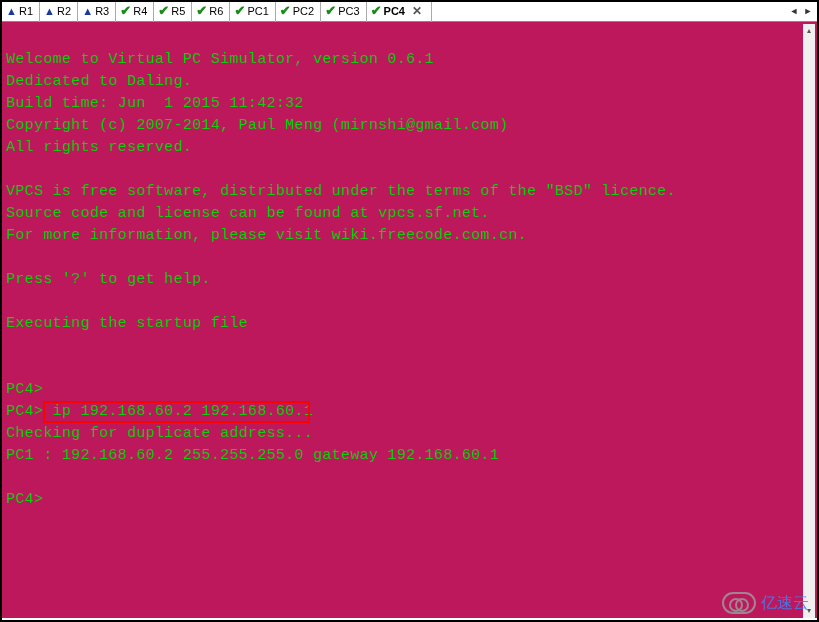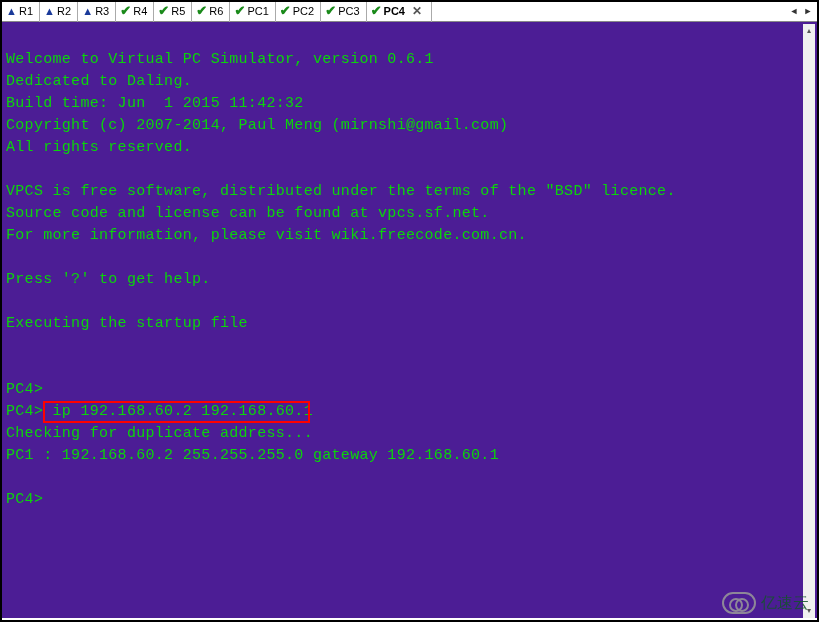--- a/index.html
+++ b/index.html
@@ -68,21 +68,21 @@
       width: 14px;
       height: 16px;
       display: flex;
       align-items: center;
       justify-content: center;
       font-size: 9px;
       color: #333;
       cursor: pointer;
     }
     .terminal {
-      background: #4c1d95;
+      background: #be185d;
       color: #0bd40b;
       font-family: "Consolas","Courier New", monospace;
       font-size: 15px;
       line-height: 22px;
       padding: 5px 4px;
       height: 596px;
       position: relative;
       white-space: pre-wrap;
       letter-spacing: 0.3px;
     }
@@ -119,21 +119,21 @@
       border: 2px solid #ff0000;
       pointer-events: none;
     }
     .watermark {
       position: absolute;
       right: 8px;
       bottom: 6px;
       display: flex;
       align-items: center;
       gap: 5px;
-      color: #14532d;
+      color: #3b82f6;
       font-size: 16px;
       font-family: "Microsoft YaHei", sans-serif;
       opacity: 0.85;
     }
     .watermark-logo {
       width: 34px;
       height: 22px;
       border: 2px solid #999;
       border-radius: 11px;
       position: relative;

